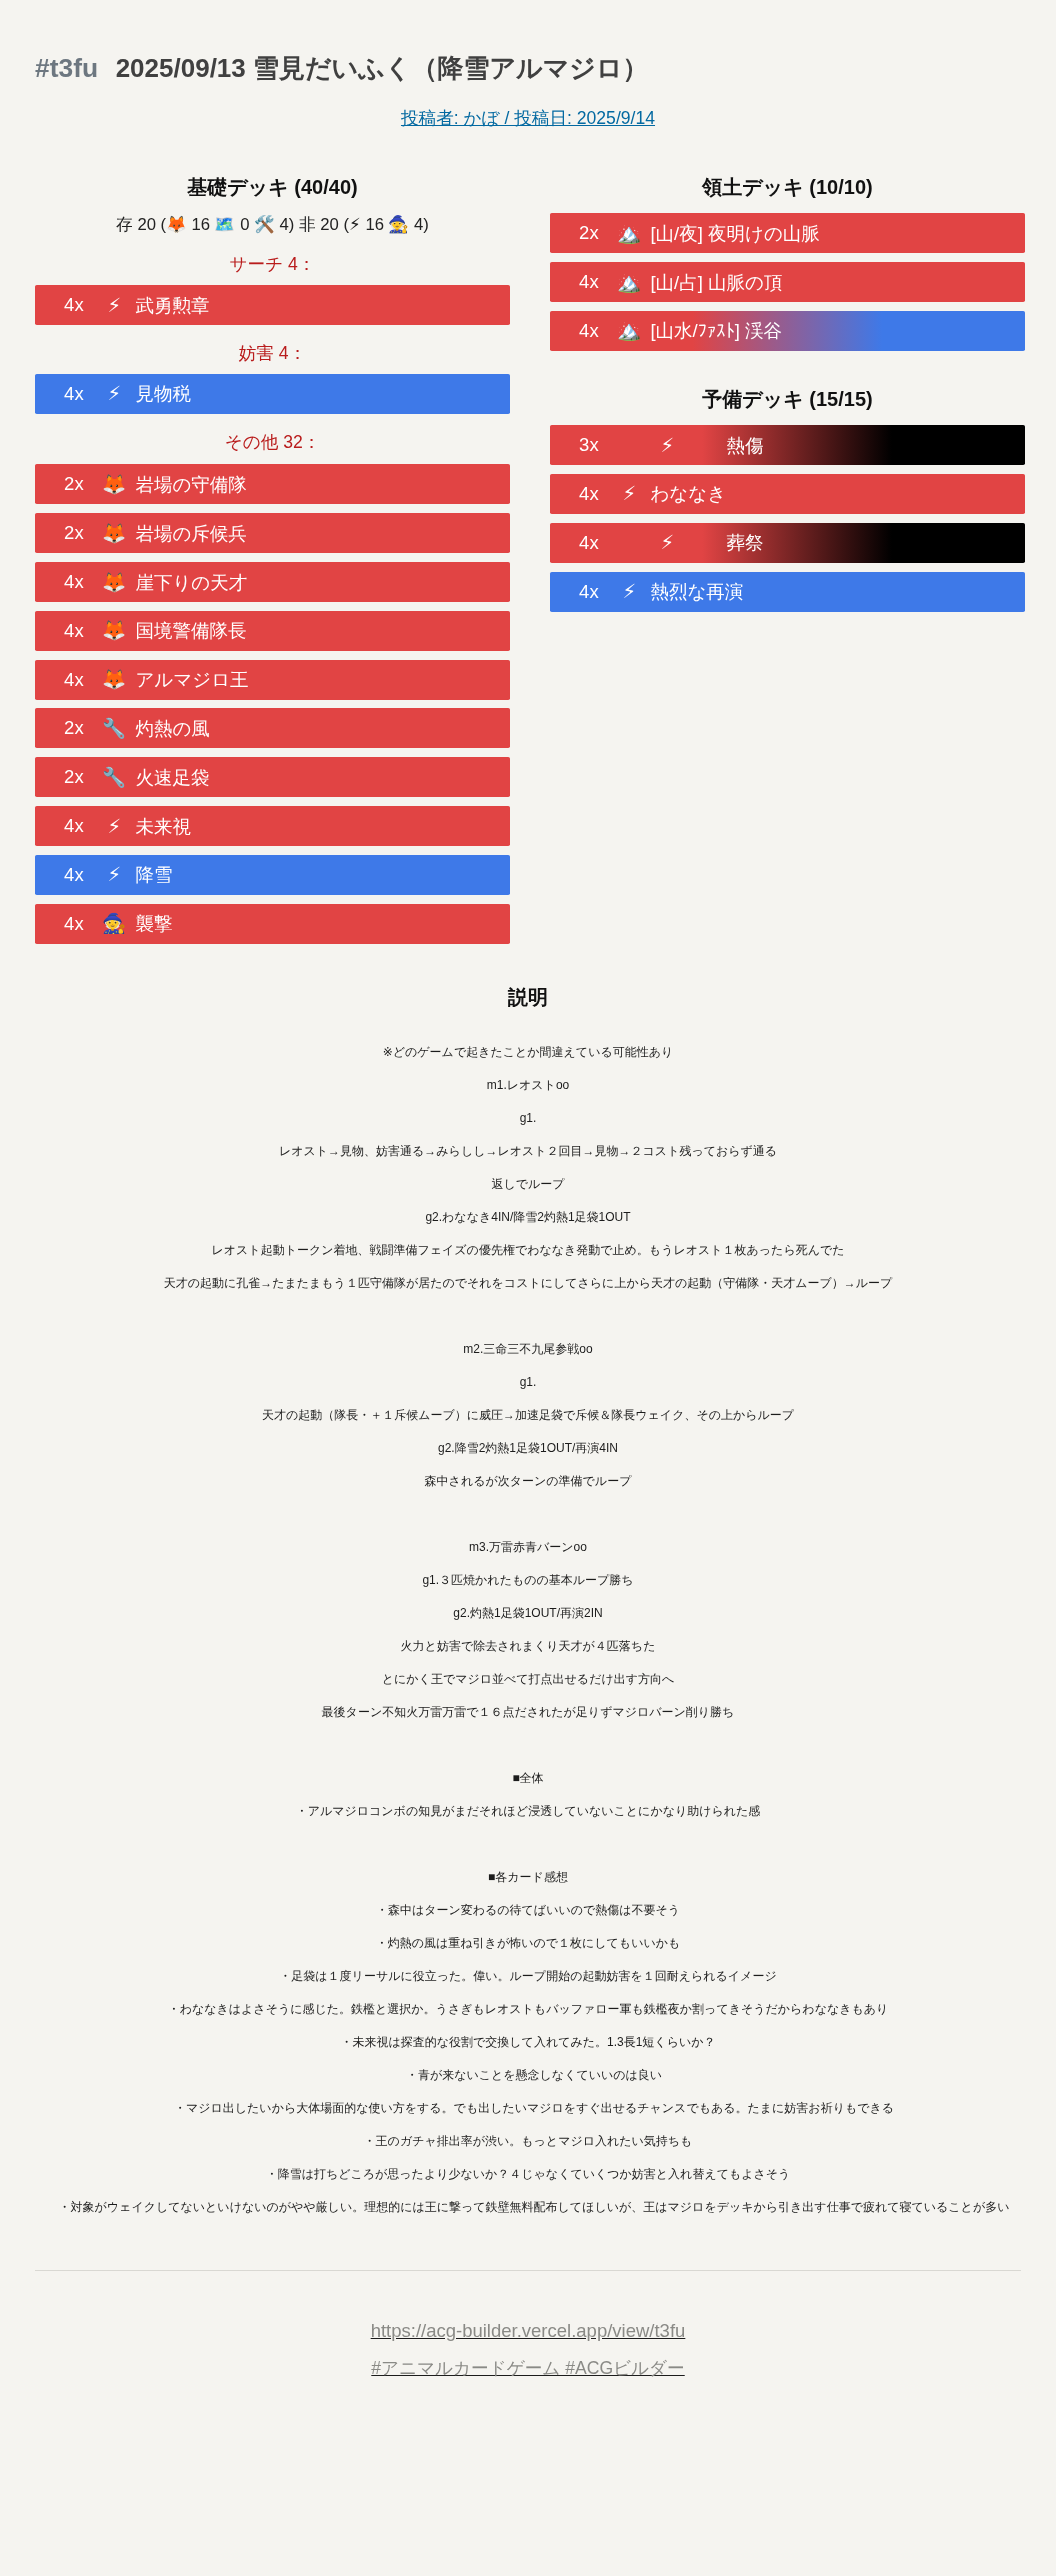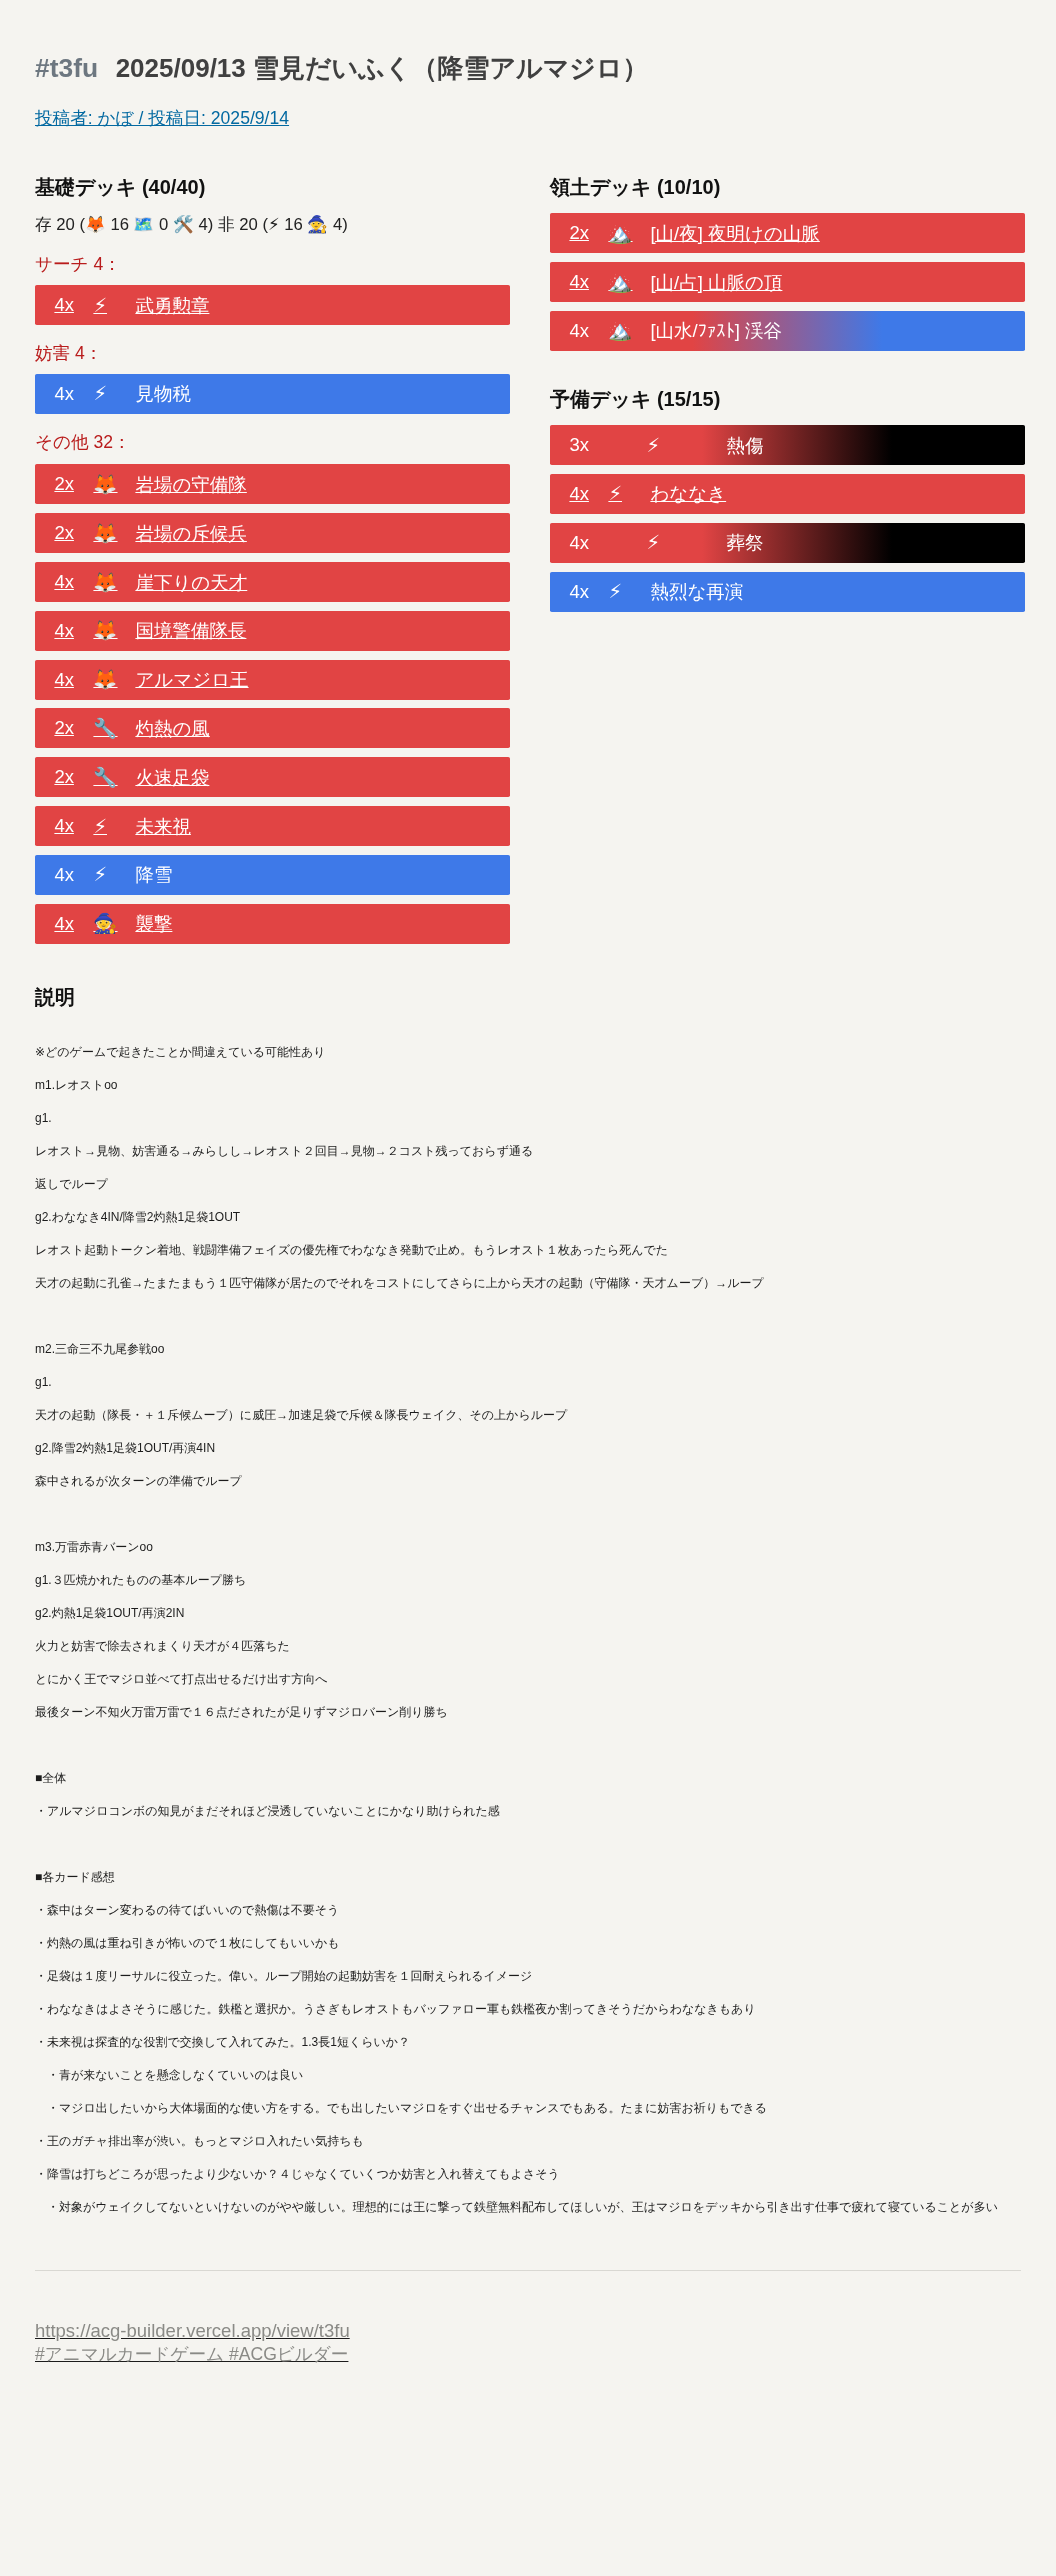--- a/index.html
+++ b/index.html
@@ -1,43 +1,43 @@
 <!DOCTYPE html>
 <html style="font-size:14px"><head>
 <meta charset="utf-8">
 <style>
   html,body{margin:0;padding:0;background:#f5f4f0;}
   body{width:1056px;font-family:"Liberation Sans","DejaVu Sans",sans-serif;color:#1c1c1c;}
-  .page{padding:51px 35px 26.4px 35px;box-sizing:border-box;}
+  .page{padding:51px 35px 26.4px 35px;box-sizing:border-box;text-align:center;}
   .title-row{display:flex;align-items:baseline;gap:17.6px;}
   .hash-id{font-size:26.4px;font-weight:bold;color:#6d7780;}
   .page-title{font-size:26px;font-weight:bold;color:#404040;}
   .meta{margin-top:20px;font-size:17.6px;color:#0369a1;text-decoration:underline;}
   .columns{display:flex;gap:40px;margin-top:44px;align-items:flex-start;}
   .col{flex:0 0 475px;width:475px;}
   .deck-title{font-size:20px;font-weight:bold;color:#111;margin:0 0 12.3px 0;}
   .deck-title.reserve{margin-top:35px;}
   .stats{font-size:16.7px;color:#222;margin:0 0 5.3px 0;}
   .group-label{font-size:17.6px;color:#b91c1c;margin:16px 0 8.8px 0;}
   .cards{margin-top:10.6px;}
   .bar{height:40px;border-radius:1.8px;display:flex;align-items:center;margin-bottom:8.8px;
        color:#fff;font-size:18.5px;padding-left:19.4px;box-sizing:border-box;cursor:pointer;}
   .bar .count{min-width:39px;}
   .bar .icon{min-width:42px;font-size:19.4px;}
-  .c-red{background:#e14444;text-decoration:underline;}
+  .c-red{background:#e14444;}
   .c-blue{background:#3e79e8;}
   .c-red-black{background:linear-gradient(90deg,#e14444 32%,#000 72%);gap:38px;}
   .c-red-blue{background:linear-gradient(90deg,#e14444 30%,#3e79e8 70%);}
   .description{margin-top:32px;}
   .description h2{font-size:20px;font-weight:bold;margin:0 0 25px 0;color:#111;}
   .desc-body{font-size:12px;line-height:33px;white-space:pre-wrap;color:#1c1c1c;width:986px;}
   .divider{border:none;border-top:0.9px solid #d9d8d3;margin:46px 0 0 0;}
   .footer{padding-top:49px;text-decoration:underline;}
   .footer-url{font-size:18.5px;color:#8a8a86;text-decoration:none;display:block;}
-  .footer-tags{font-size:17.6px;color:#8a8a86;}
+  .footer-tags{font-size:17.6px;color:#8a8a86;margin-top:14px;}
 </style>
 </head>
 <body>
 
 <div class="page">
 
   <div class="title-row">
     <span class="hash-id">#t3fu</span>
     <span class="page-title">2025/09/13 雪見だいふく（降雪アルマジロ）</span>
   </div>

